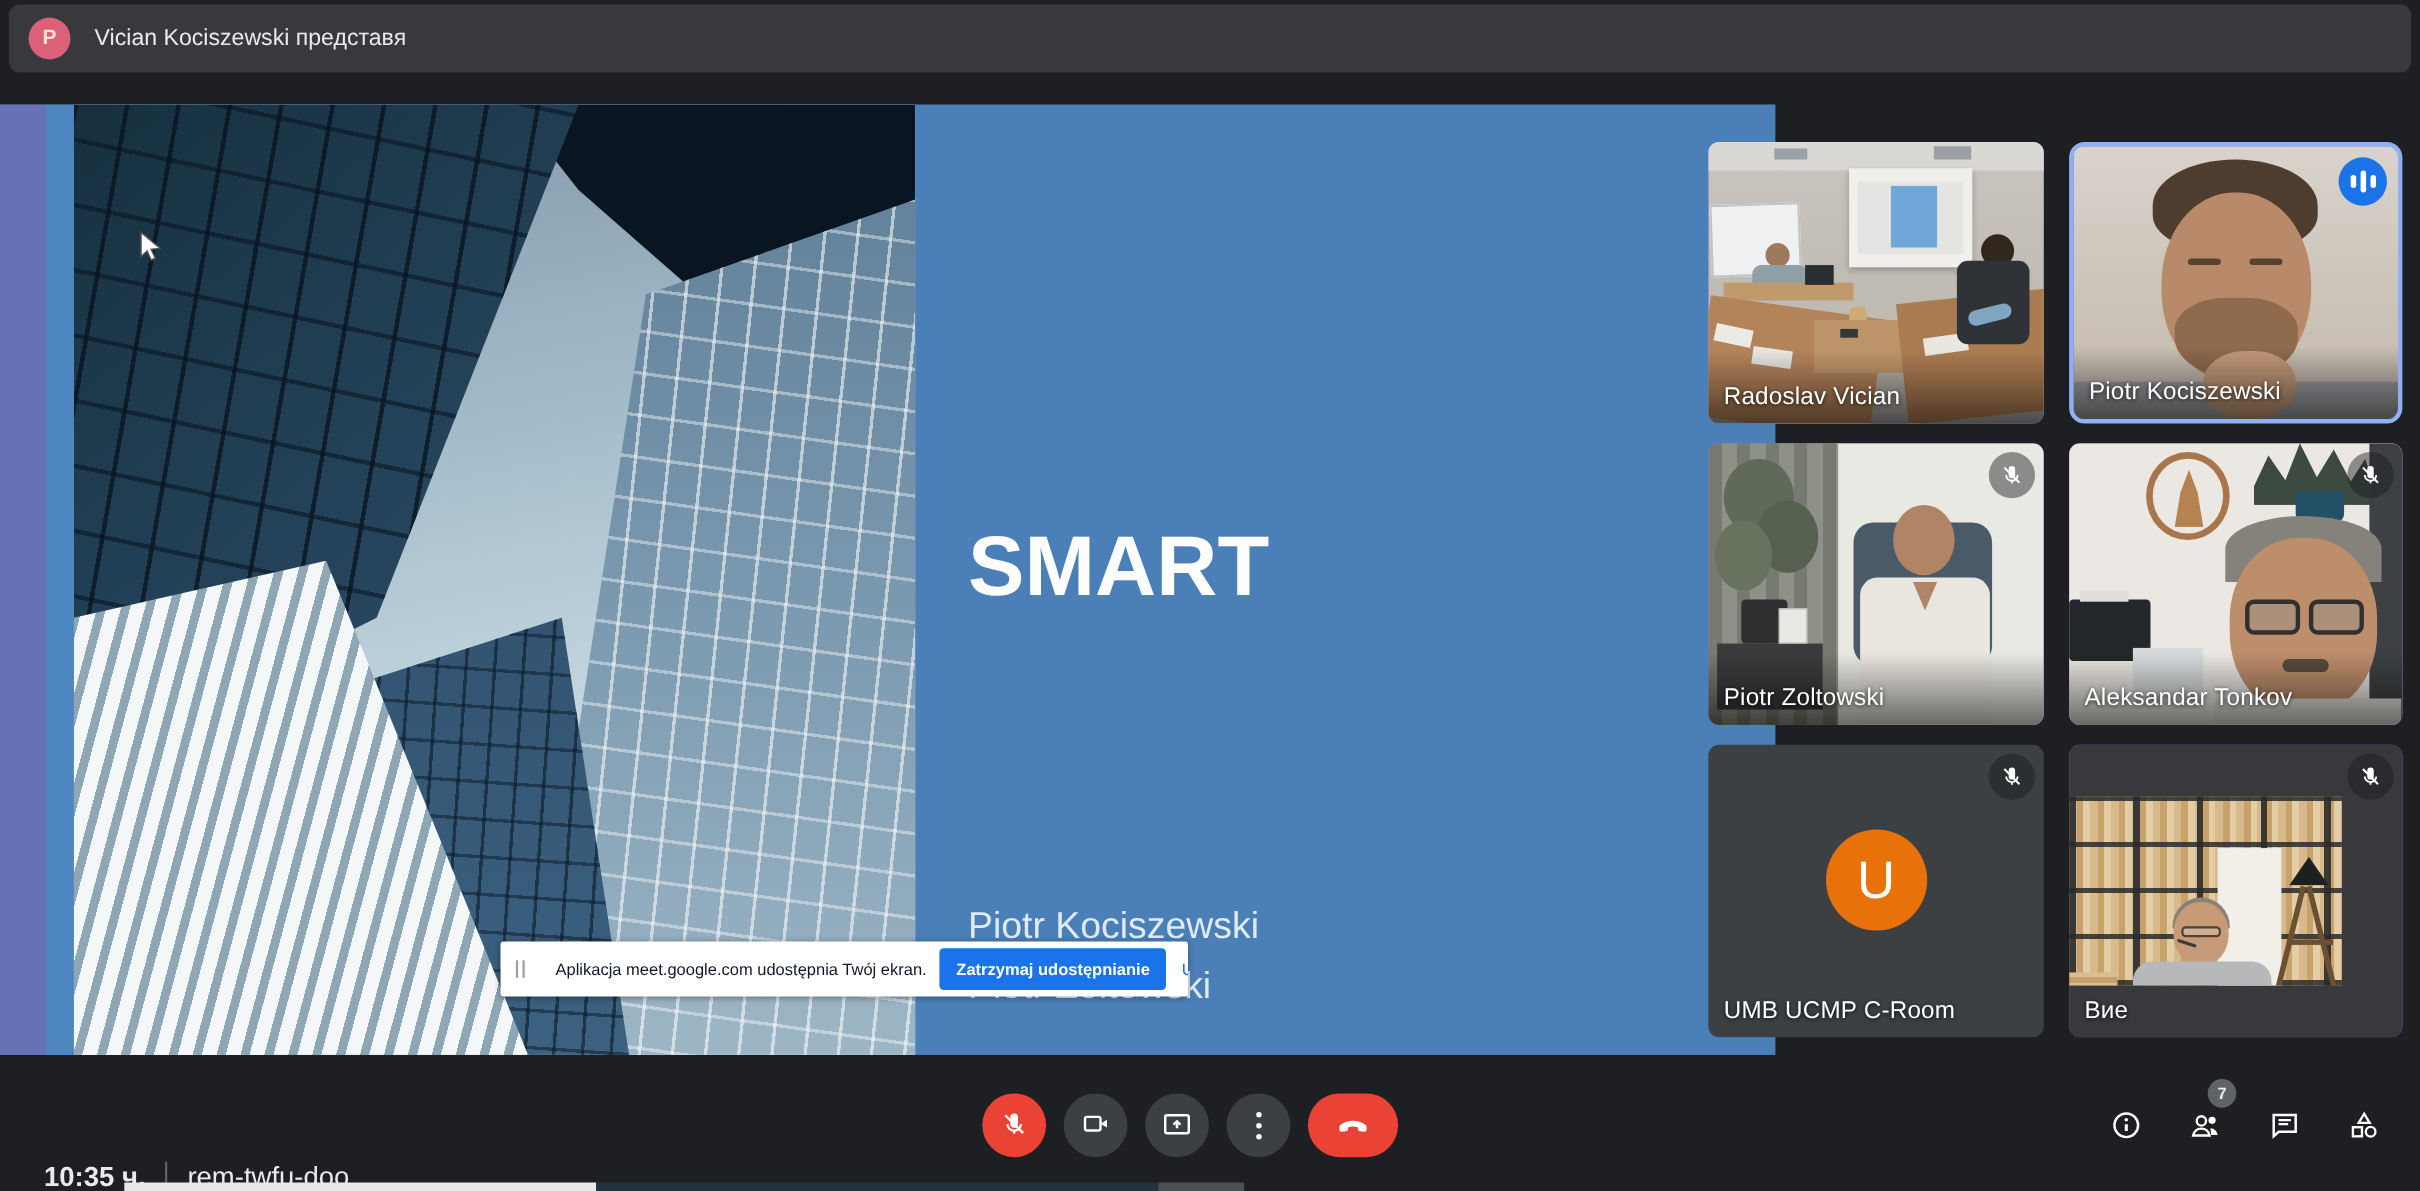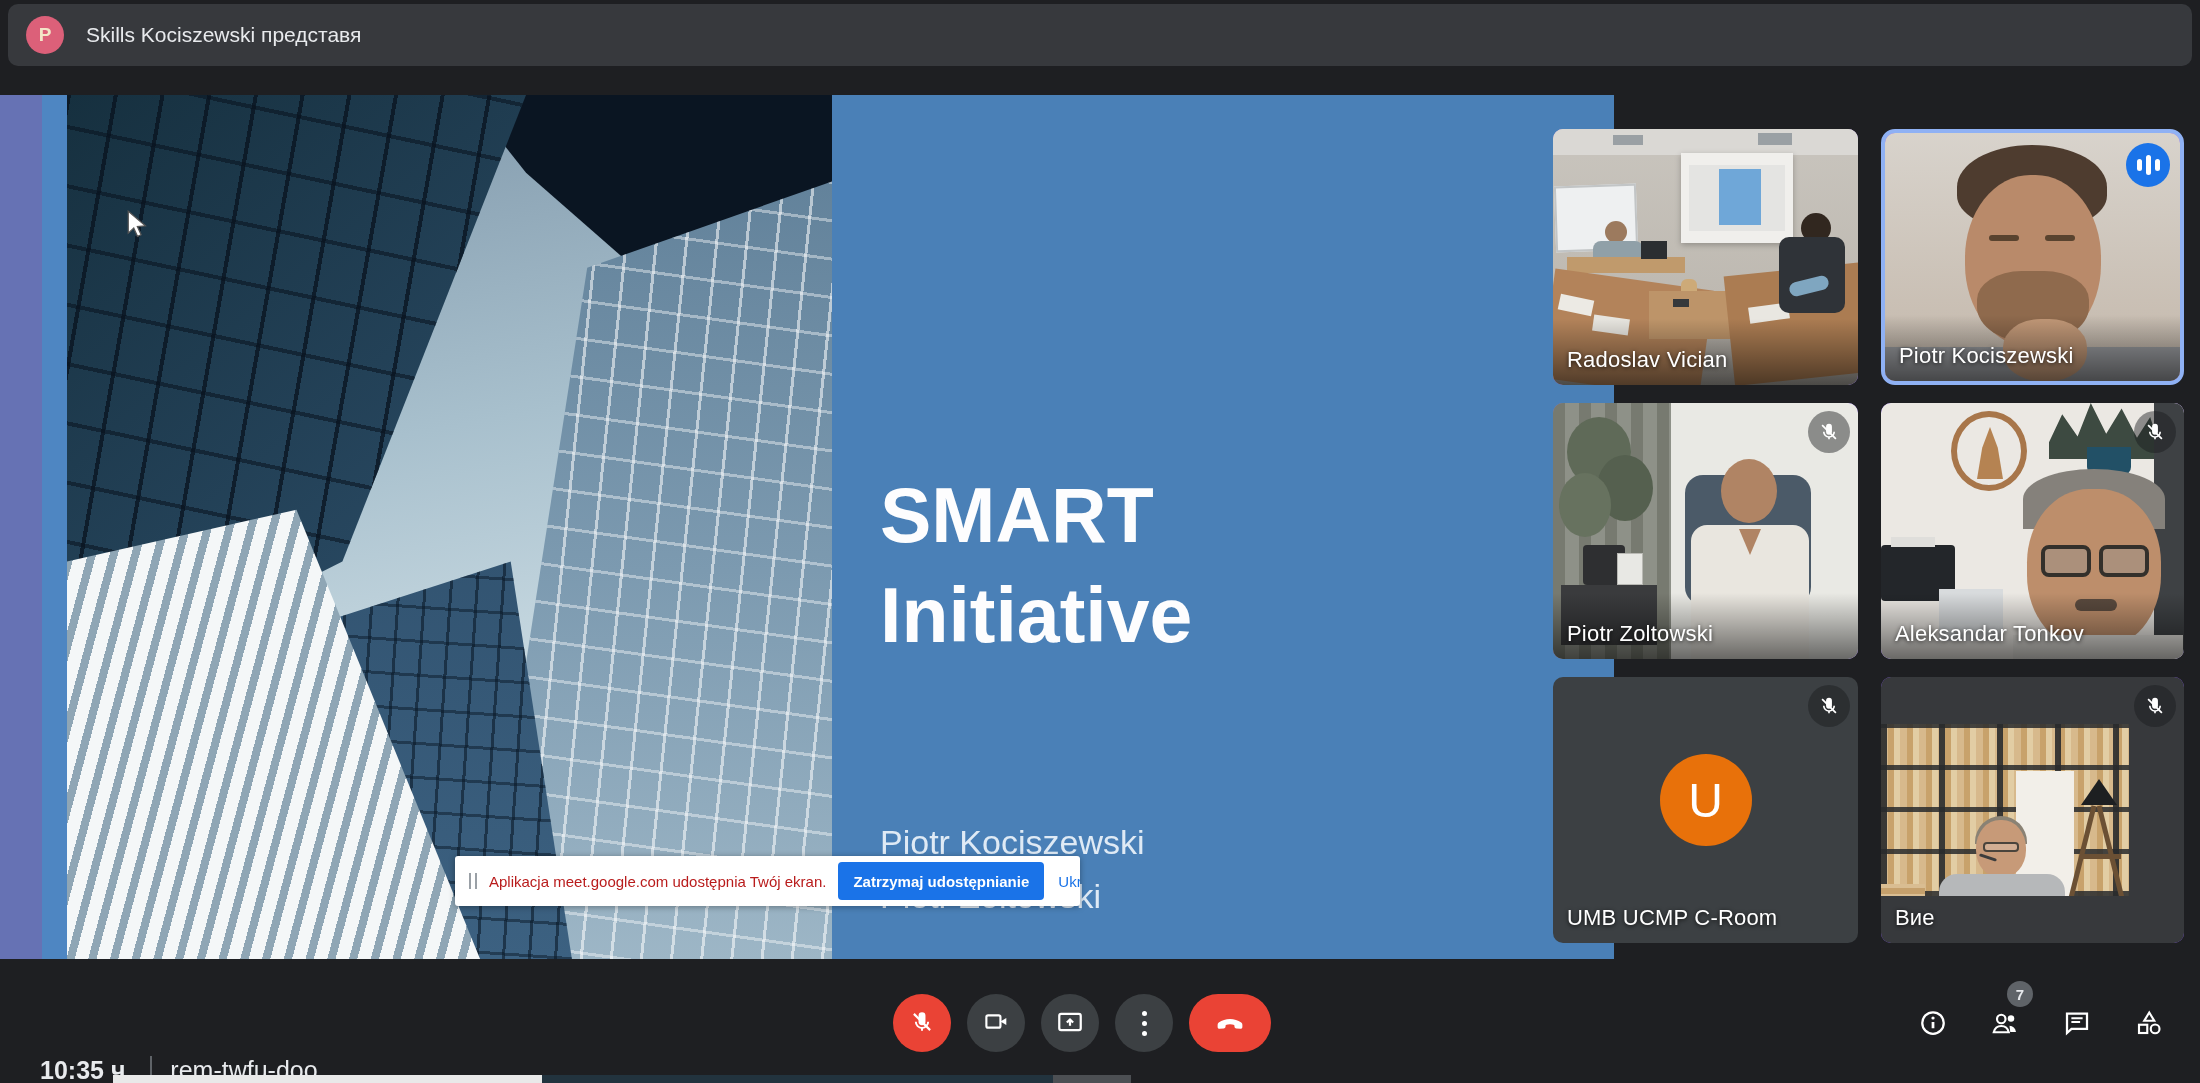--- a/index.html
+++ b/index.html
@@ -59,21 +59,21 @@
   .cursor{position:absolute;left:124px;top:210px;z-index:30;}
 
   
   .share-banner{
     position:absolute;left:455px;top:856px;width:625px;height:50px;z-index:20;
     background:#ffffff;border-radius:3px;box-shadow:0 1px 6px rgba(0,0,0,.35);
     display:flex;align-items:center;gap:12px;padding:0 14px;white-space:nowrap;overflow:hidden;
   }
   .drag-dots{display:flex;gap:4px;}
   .drag-dots i{display:block;width:2px;height:16px;background:#9aa0a6;}
-  .share-msg{font-size:15px;color:#b91c1c;}
+  .share-msg{font-size:15px;color:#0f172a;margin-left:16px;}
   .stop-btn{
     border:none;cursor:pointer;background:#1a73e8;color:#fff;
     height:38px;padding:0 15px;border-radius:4px;font-size:15px;font-weight:700;
     font-family:"Liberation Sans",sans-serif;flex:0 0 auto;
   }
   .hide-link{font-size:15px;font-weight:500;color:#1a73e8;text-decoration:none;margin-left:2px;flex:0 0 auto;cursor:pointer;}
 
   
   .tiles{
     position:absolute;left:1553px;top:129px;
@@ -227,36 +227,35 @@
 </style>
 </head>
 <body>
 
 <div class="stage">
 
   <div class="topbar">
     <div class="avatar">
       <span>P</span>
     </div>
-    <div class="topbar-title">Skills Kociszewski представя</div>
+    <div class="topbar-title">Vician Kociszewski представя</div>
   </div>
 
   <div class="slide">
     <div class="photo">
       <div class="b-topright"></div>
       <div class="b-topleft"></div>
       <div class="b-right"></div>
       <div class="b-center"></div>
       <div class="b-whiteslats"></div>
     </div>
     <div class="strip-purple"></div>
     <div class="strip-blue"></div>
     <div class="slide-title">
       <div>SMART</div>
-      <div>Initiative</div>
     </div>
     <div class="slide-authors">
       <div>Piotr Kociszewski</div>
       <div>Piotr Żółtowski</div>
     </div>
   </div>
 
   <div class="cursor">
     <svg width="26" height="30" viewBox="0 0 20 24">
       <path d="M3 1v17.5l4.4-4 3 6.6 2.9-1.3-3-6.5 6.4-.7z" fill="#ffffff" stroke="#555555" stroke-width="1"></path>

